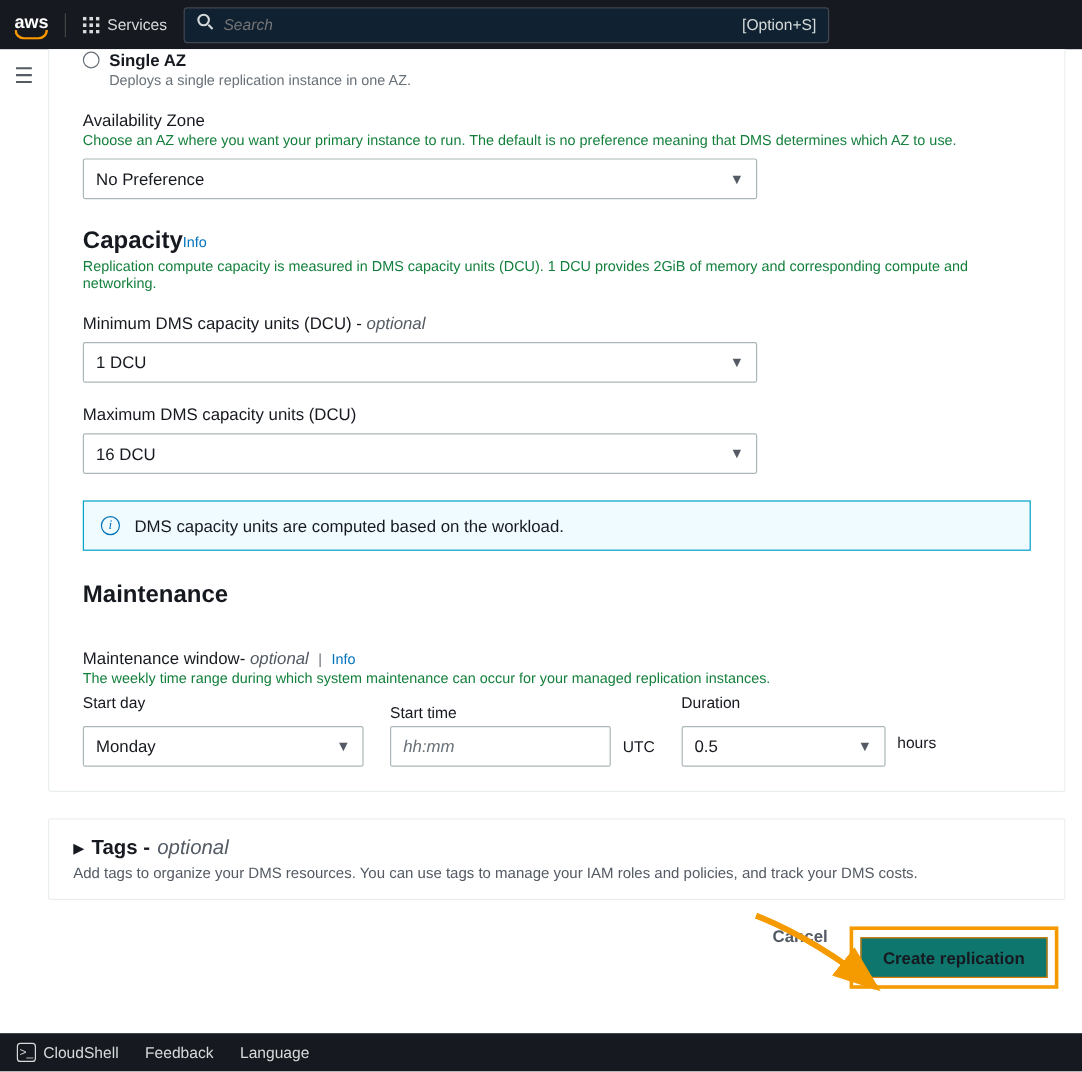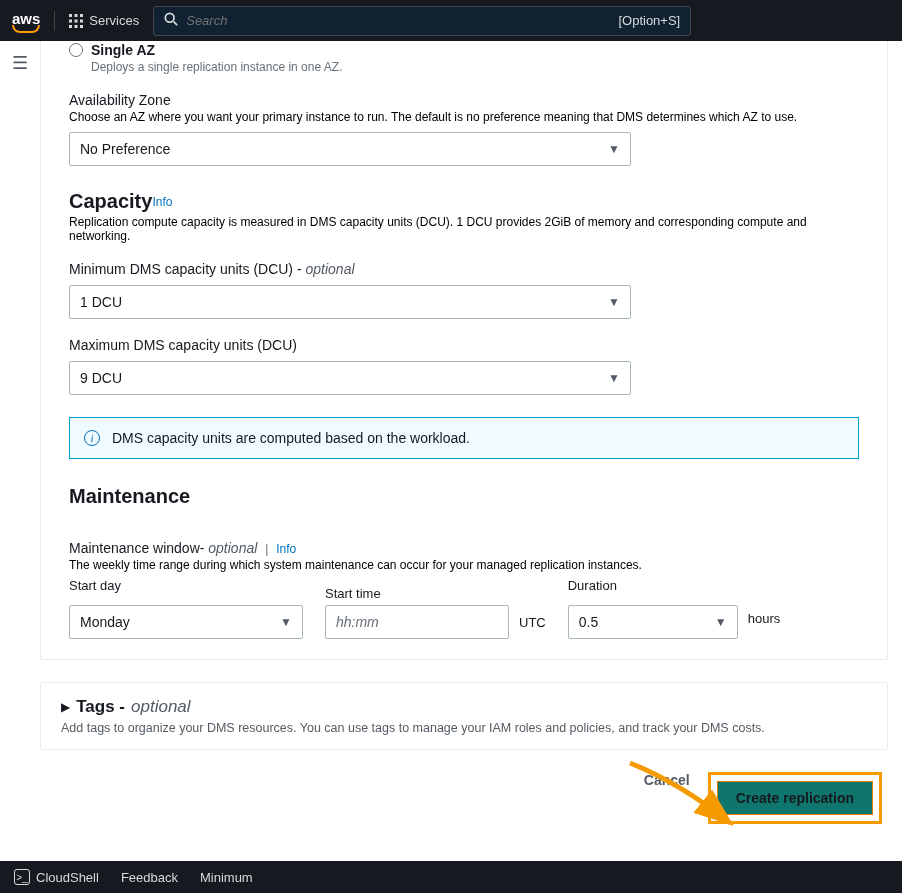--- a/index.html
+++ b/index.html
@@ -14,21 +14,21 @@
 .searchbox input{flex:1;background:transparent;border:none;outline:none;color:#d5dbdb;font-style:italic;font-size:13px}
 .shortcut{color:#d5dbdb;font-size:13px}
 .sidebar-toggle{position:absolute;top:49px;left:6px;width:28px;height:28px;display:flex;align-items:center;justify-content:center;font-size:18px;color:#545b64;cursor:pointer}
 .main{position:absolute;left:40px;right:14px;top:41px;bottom:32px;overflow:hidden}
 .panel{background:#fff;border:1px solid #eaeded;border-radius:2px;padding:20px 28px;margin:0 0 22px 0}
 .panel-top{margin-top:-20px}
 .radio-row{display:flex;align-items:center;gap:8px;font-weight:700;font-size:14px;color:#16191f}
 .radio-circle{width:14px;height:14px;border:1px solid #687078;border-radius:50%}
 .subtext{color:#687078;font-size:12px;margin-left:22px;margin-top:2px}
 .field-label{font-size:14px;font-weight:400;color:#16191f;margin-top:18px}
-.desc{font-size:12px;color:#000000;margin-top:2px}
+.desc{font-size:12px;color:#15803d;margin-top:2px}
 .select{position:relative;width:562px;height:34px;border:1px solid #aab7b8;border-radius:2px;margin-top:8px;display:flex;align-items:center;padding:0 10px;font-size:14px;background:#fff;cursor:pointer}
 .select .caret{position:absolute;right:10px;top:50%;transform:translateY(-50%);font-size:12px;color:#545b64}
 .h2{font-weight:700;font-size:20px;color:#16191f;margin-top:24px;display:flex;align-items:center;gap:0}
 .info-link{color:#0073bb;font-size:12px;font-weight:400;cursor:pointer}
 .optional{font-style:italic;color:#545b64;font-weight:400}
 .infobox{margin-top:22px;border:1px solid #00a1c9;background:#f0fbff;padding:12px 14px;display:flex;align-items:center;gap:12px;font-size:14px;color:#16191f}
 .info-icon{width:16px;height:16px;border:1.5px solid #0073bb;border-radius:50%;display:flex;align-items:center;justify-content:center;font-size:11px;color:#0073bb;font-family:Georgia,serif;font-style:italic;flex-shrink:0}
 .maint-row{display:flex;gap:22px;margin-top:6px;align-items:flex-end}
 .maint-col{display:flex;flex-direction:column;gap:4px}
 .maint-col .lbl{font-size:13px;color:#16191f}
@@ -114,21 +114,21 @@
     <div class="field-label">
       <span>Minimum DMS capacity units (DCU) - </span><span class="optional">optional</span>
     </div>
     <div class="select">
       <span>1 DCU</span>
       <span class="caret">▼</span>
     </div>
 
     <div class="field-label">Maximum DMS capacity units (DCU)</div>
     <div class="select">
-      <span>9 DCU</span>
+      <span>16 DCU</span>
       <span class="caret">▼</span>
     </div>
 
     <div class="infobox" style="width:100%">
       <span class="info-icon">i</span>
       <span>DMS capacity units are computed based on the workload.</span>
     </div>
 
     <div class="h2" style="margin-top:26px">Maintenance</div>
 
@@ -194,14 +194,14 @@
   </svg>
 
 </div>
 
 <div class="footer">
   <div class="cloudshell">
     <span class="cs-icon">&gt;_</span>
     <span>CloudShell</span>
   </div>
   <span>Feedback</span>
-  <span>Minimum</span>
+  <span>Language</span>
 </div>
 
 </body></html>

